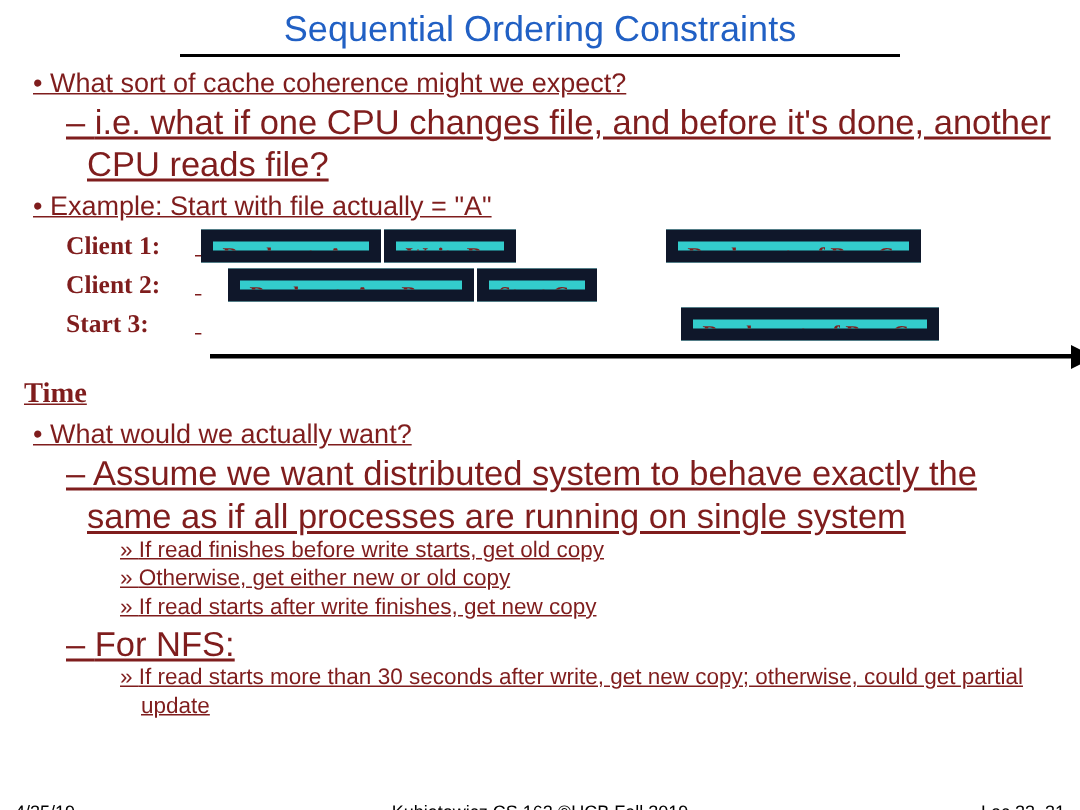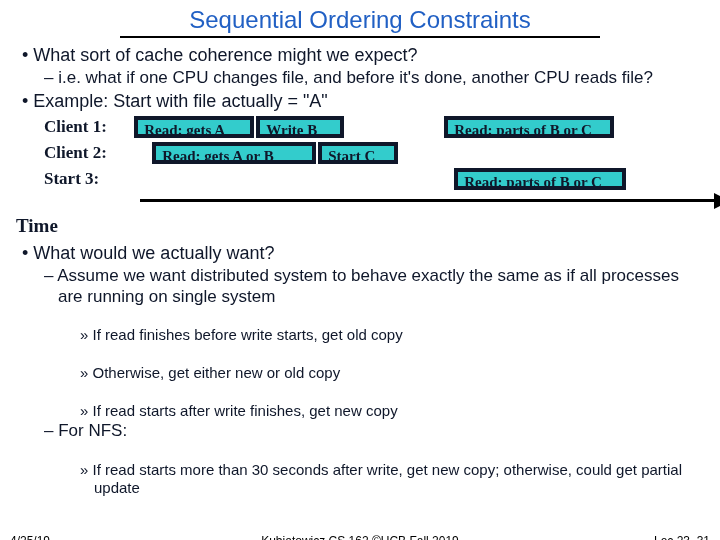--- a/index.html
+++ b/index.html
@@ -22,55 +22,55 @@
   .title-underline {
     width: 480px;
     height: 2px;
     background: #000;
     margin: 0 auto 6px auto;
   }
   .content {
     padding: 0 16px 0 16px;
     font-size: 18px;
     line-height: 1.25;
-    color: #0f172a;
+    color: #7f1d1d;
+    text-decoration: underline;
   }
   .bullet1 {
     padding-left: 20px;
     text-indent: -14px;
     margin-top: 2px;
   }
   .bullet1::before { content: "• "; }
   .dash2 {
     padding-left: 42px;
     text-indent: -14px;
-    font-size: 17px;
+    font-size: 23px;
   }
   .dash2::before { content: "– "; }
   .raquo3 {
     padding-left: 78px;
     text-indent: -14px;
     font-size: 15px;
-    margin-top: 19px;
   }
   .raquo3::before { content: "» "; }
   .clients {
     margin: 4px 0 2px 28px;
     font-family: "Comic Sans MS", cursive;
     font-size: 17px;
     font-weight: bold;
     line-height: 1.35;
     position: relative;
   }
   .client-row { height: 26px; white-space: nowrap; }
   .client-label { display: inline-block; width: 86px; }
   .box {
     display: inline-block;
     background: #33cccc;
-    border: 4px solid #0f172a;
+    border: 8px solid #0f172a;
     padding: 0 6px;
     height: 22px;
     line-height: 20px;
     vertical-align: top;
     font-family: "Comic Sans MS", cursive;
     font-weight: bold;
     font-size: 15px;
     white-space: nowrap;
     overflow: hidden;
   }

